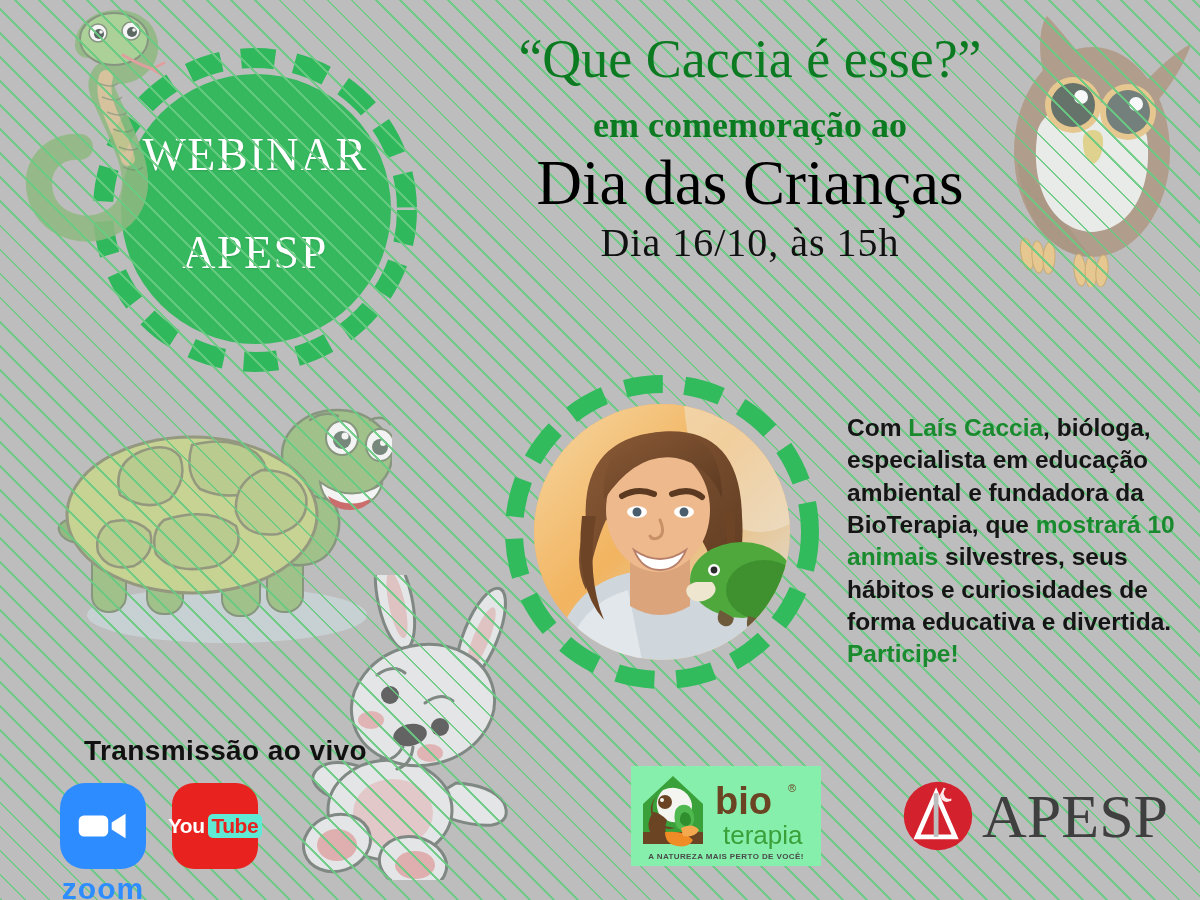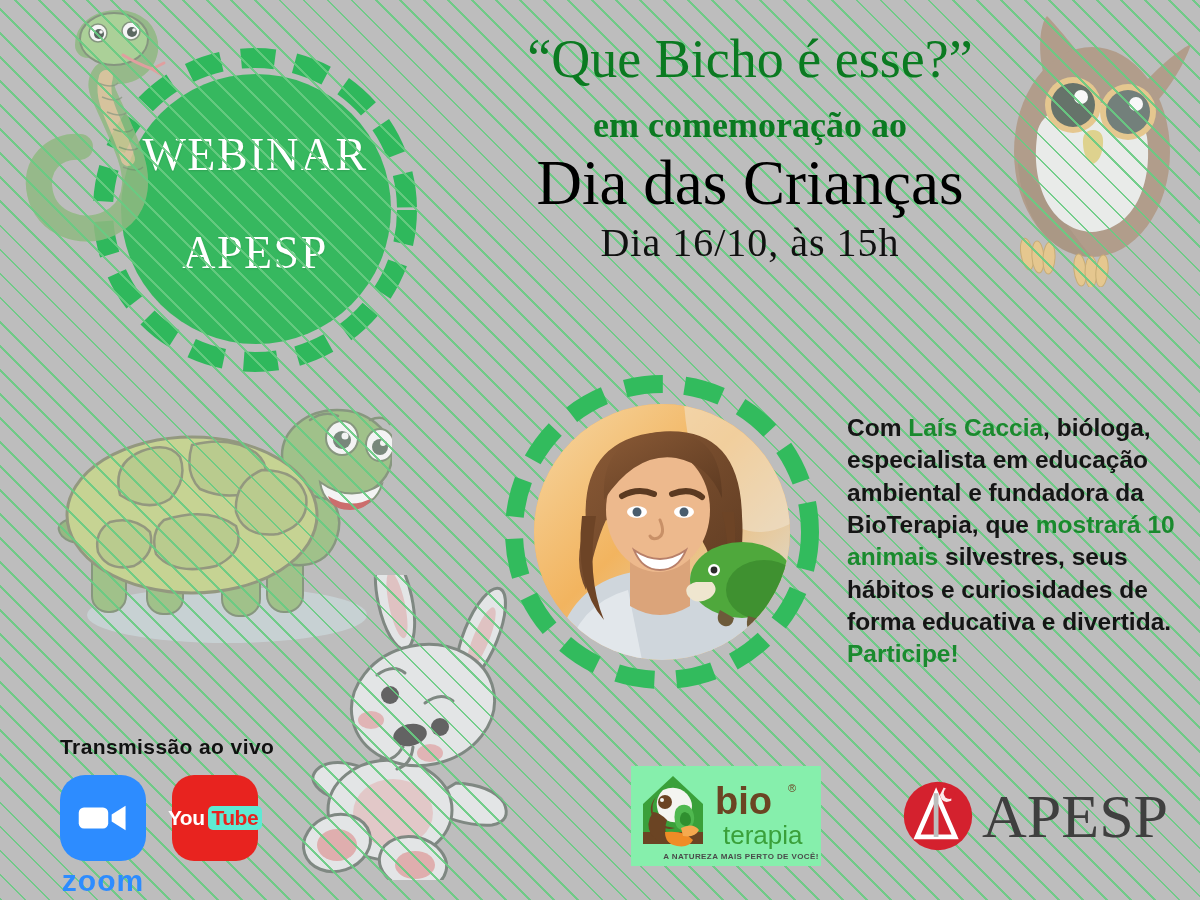--- a/index.html
+++ b/index.html
@@ -71,22 +71,22 @@
   #portrait-wrap{position:absolute;left:497px;top:367px;width:330px;height:330px;z-index:7;}
   #portrait-photo{
     position:absolute;left:37px;top:37px;width:256px;height:256px;border-radius:50%;
     overflow:hidden;background:#e3b271;
   }
   #portrait-photo svg{display:block;width:100%;height:100%;}
 
   
   #transmission{position:absolute;left:60px;top:735px;z-index:7;}
   #transmission .tlabel{
-    font-size:21px;color:#111;font-weight:bold;letter-spacing:.4px;
-    font-family:"Liberation Sans", sans-serif;white-space:nowrap;
+    font-size:28px;color:#111;font-weight:bold;letter-spacing:.4px;
+    font-family:"Liberation Sans", sans-serif;white-space:nowrap;margin-left:24px;
   }
   #transmission .logos{display:flex;align-items:flex-start;gap:26px;margin-top:16px;}
   .zoom-block{width:86px;text-align:center;}
   .zoom-tile{
     width:86px;height:86px;border-radius:25px;background:#2d8cff;
     display:flex;align-items:center;justify-content:center;
   }
   .zoom-word{
     color:#2d8cff;font-size:30px;font-weight:bold;letter-spacing:1px;
     font-family:"Liberation Sans", sans-serif;margin-top:3px;
@@ -101,21 +101,21 @@
     background:#5eead4;color:#e8231f;font-size:21px;font-weight:bold;
     border-radius:5px;padding:0 4px;margin-left:3px;letter-spacing:-.5px;
   }
 
   
   #bioterapia{
     position:absolute;left:631px;top:766px;width:190px;height:100px;
     background:#86efac;z-index:7;
   }
   #bio-tag{
-    position:absolute;left:15px;bottom:5px;width:100%;text-align:center;
+    position:absolute;left:0;bottom:5px;width:100%;text-align:center;
     font-size:8px;color:#4a4a4a;letter-spacing:.4px;font-weight:bold;
     font-family:"Liberation Sans", sans-serif;
   }
 
   
   #apesp-logo{position:absolute;left:900px;top:778px;z-index:7;display:flex;align-items:center;gap:6px;}
   #apesp-logo .word{
     font-family:"Liberation Serif", serif;font-size:62px;color:#3f3f3f;letter-spacing:0px;
   }
 
@@ -184,21 +184,21 @@
         <ellipse cx="53" cy="245" rx="6" ry="16" transform="rotate(-4 53 245)"></ellipse>
         <ellipse cx="64" cy="246" rx="6" ry="16" transform="rotate(3 64 246)"></ellipse>
         <ellipse cx="95" cy="258" rx="6" ry="16" transform="rotate(-6 95 258)"></ellipse>
         <ellipse cx="106" cy="260" rx="6" ry="16" transform="rotate(0 106 260)"></ellipse>
         <ellipse cx="117" cy="259" rx="6" ry="16" transform="rotate(6 117 259)"></ellipse>
       </g>
     </svg>
   </div>
 
   <div id="headline">
-    <div class="l2">“Que Bicho é esse?”</div>
+    <div class="l2">“Que Caccia é esse?”</div>
     <div class="l3">em comemoração ao</div>
     <div class="l4">Dia das Crianças</div>
     <div class="l5">Dia 16/10, às 15h</div>
   </div>
 
   <div class="animal" style="left:52px;top:400px;width:340px;height:255px;opacity:.82;">
     <svg viewBox="0 0 340 255" width="340" height="255">
       <ellipse cx="175" cy="215" rx="140" ry="28" fill="#cfe0e4" opacity=".7"></ellipse>
       <path d="M20 118 q-20 6 -10 18 q12 12 34 2 Z" fill="#8fb877" stroke="#7c8f72" stroke-width="2"></path>
       <g fill="#9ac27f" stroke="#7c8f72" stroke-width="2">

